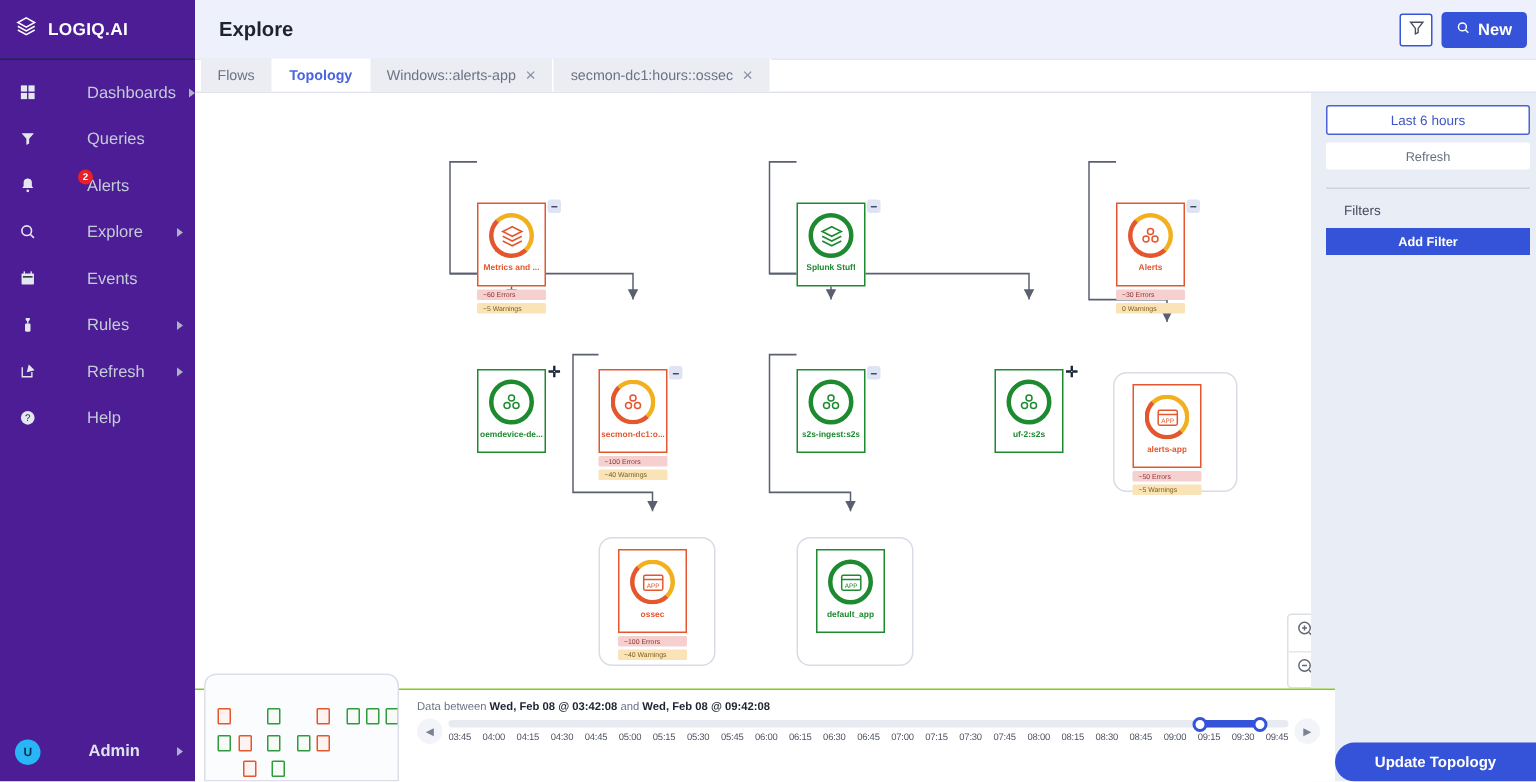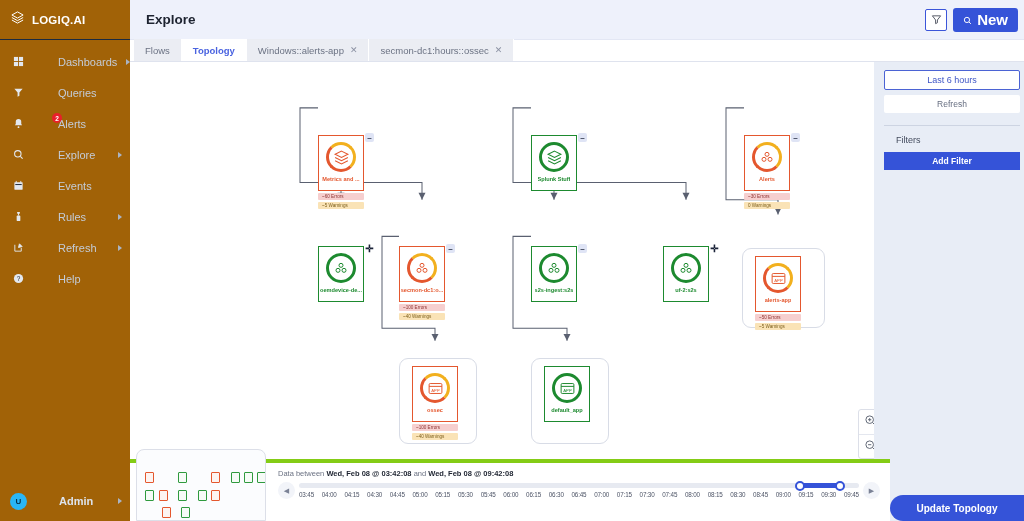--- a/index.html
+++ b/index.html
@@ -5,21 +5,21 @@
   * { box-sizing: border-box; margin: 0; padding: 0; }
   html, body {
     width: 1024px; height: 521px;
     font-family: "Liberation Sans", sans-serif;
     overflow: hidden; background: #ffffff;
   }
   #app { position: relative; width: 1024px; height: 521px; display: flex; }
 
   
   #sidebar {
-    width: 130px; height: 521px; background: #a16207;
+    width: 130px; height: 521px; background: #4c1d95;
     display: flex; flex-direction: column; flex: none; position: relative;
   }
   .brand {
     height: 40px; display: flex; align-items: center; gap: 7px;
     padding-left: 10px; color: #fff; border-bottom: 1px solid #1b2a40;
   }
   .brand-txt { font-size: 11.5px; font-weight: bold; letter-spacing: .2px; }
   .nav { margin-top: 6px; flex: 1; }
   .nav-item {
     height: 31px; display: flex; align-items: center; gap: 9px;
@@ -59,21 +59,21 @@
     border-bottom: 1px solid #e3e7f4;
   }
   #page-title { font-size: 13.5px; color: #1d2330; font-weight: bold; }
   .topbar-right { display: flex; align-items: center; gap: 6px; }
   .icon-btn {
     width: 22px; height: 22px; background: #fff; border: 1.6px solid #3b55d9;
     border-radius: 2px; display: flex; align-items: center; justify-content: center;
     cursor: pointer;
   }
   .new-btn {
-    background: #3553d8; color: #fff; font-size: 15px; font-weight: bold;
+    background: #3553d8; color: #fff; font-size: 11px; font-weight: bold;
     height: 24px; border-radius: 3px; display: flex; align-items: center;
     gap: 5px; padding: 0 10px; cursor: pointer; white-space: nowrap;
   }
 
   
   #tabs {
     height: 22px; background: #fff; display: flex; align-items: flex-end;
     padding-left: 4px; border-bottom: 1px solid #dfe3ee;
   }
   .tab {
@@ -173,21 +173,21 @@
   .update-topology-btn {
     position: absolute; right: 0; bottom: 0; width: 134px; height: 26px;
     background: #3553d8; color: #fff; font-size: 10px; font-weight: bold;
     border-top-left-radius: 13px; border-bottom-left-radius: 13px;
     display: flex; align-items: center; justify-content: center; cursor: pointer;
   }
 
   
   #bottombar {
     position: absolute; left: 0; bottom: 0; right: 134px; height: 62px;
-    background: #fff; border-top: 4px solid #84cc16; display: flex;
+    background: #fff; border-top: 1px solid #84cc16; display: flex;
   }
   #minimap {
     width: 130px; height: 72px; position: absolute; left: 6px; bottom: 0;
     border: 1px solid #dcdfe8; border-top-left-radius: 8px;
     border-top-right-radius: 8px; background: #fbfcfe; overflow: hidden;
   }
   .mini-node {
     position: absolute; border: 1px solid #2f9a3e; background: #f6fbf7;
     border-radius: 1px;
   }

